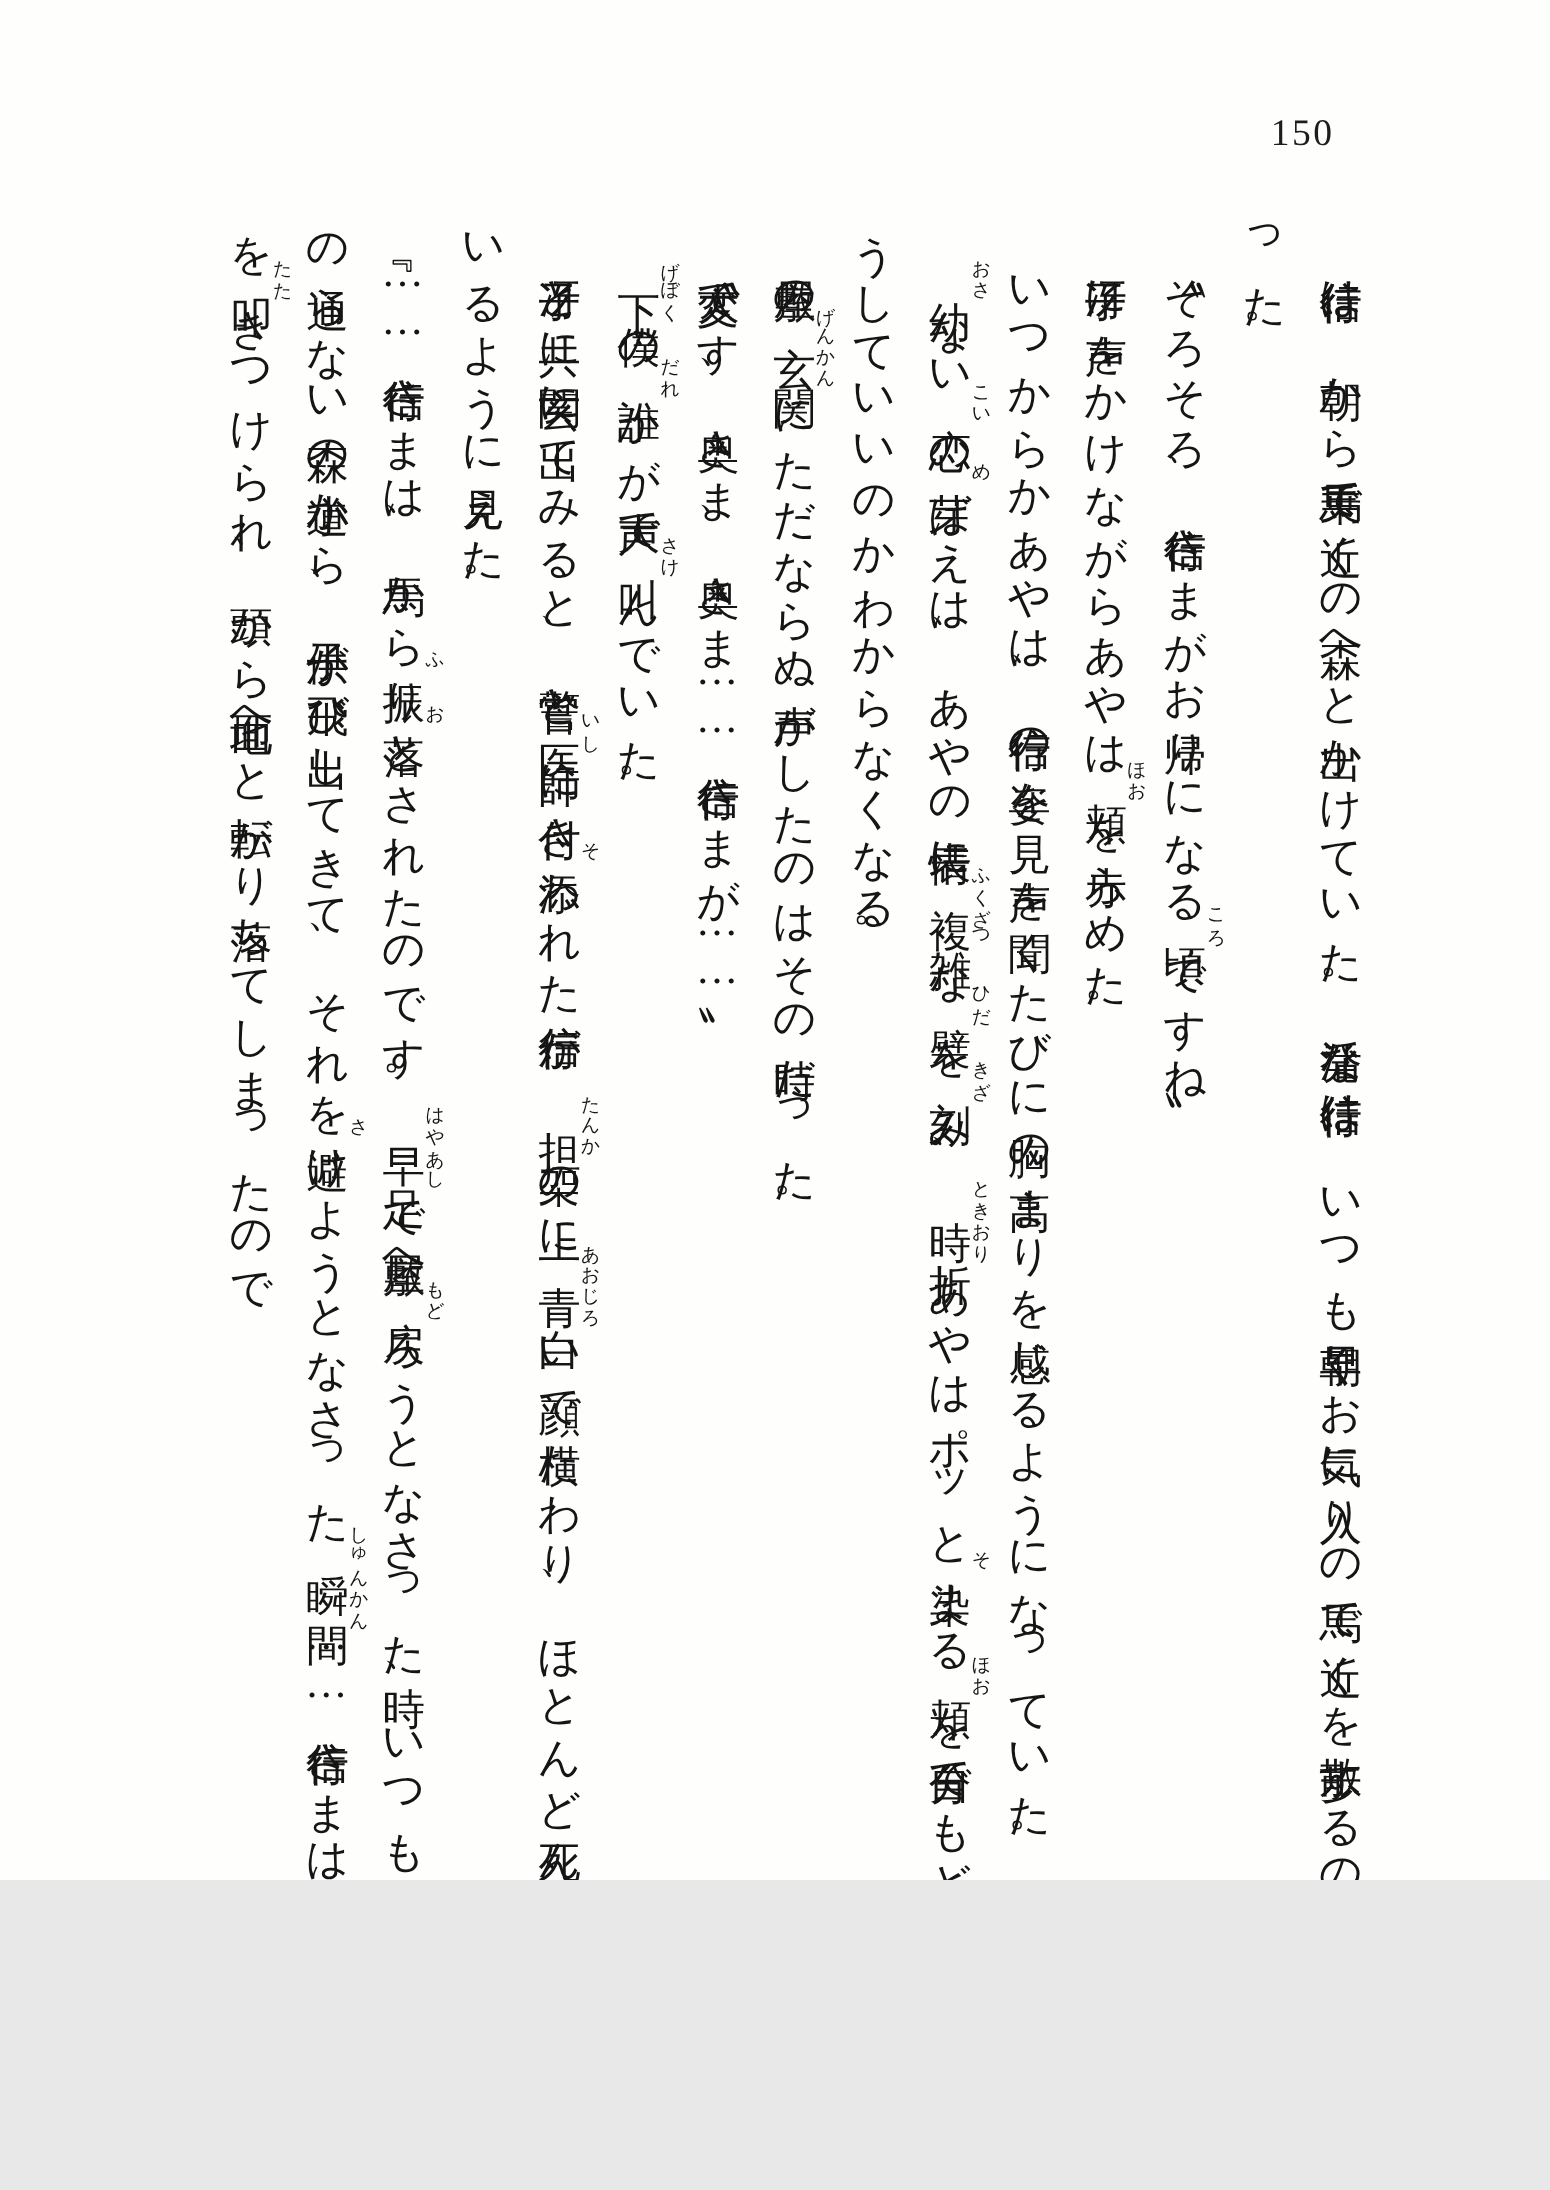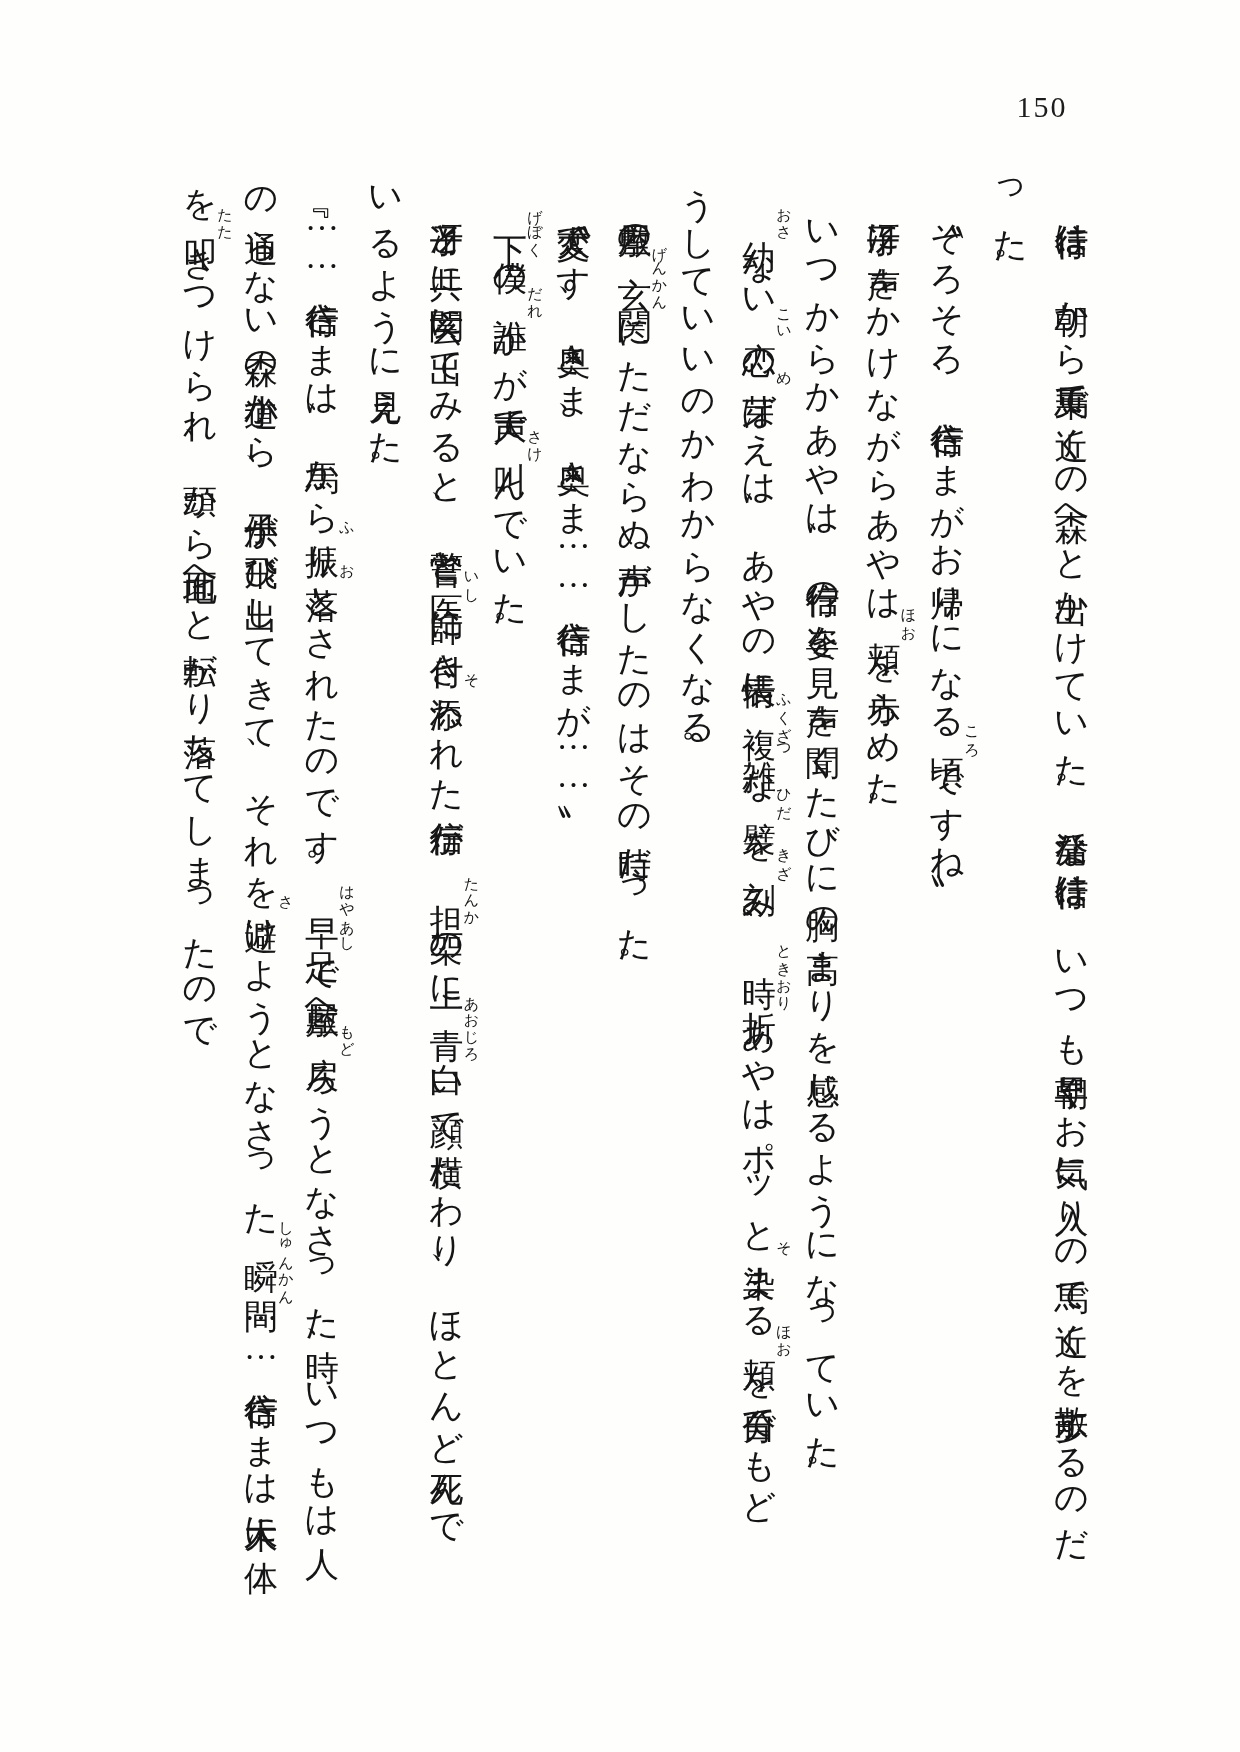--- a/index.html
+++ b/index.html
@@ -1,18 +1,18 @@
 <!DOCTYPE html>
 <html lang="ja"><head>
 <meta charset="utf-8">
 <style>
   html,body{margin:0;padding:0;background:#e8e8e8;}
   .page{
     position:relative;
-    width:1240px;height:1752px;
+    width:1240px;height:1504px;
     background:#fefefdff;
     background:#fefefd;
     overflow:hidden;
     font-family:"Liberation Serif","DejaVu Serif",serif;
     color:#151515;
   }
   .page-number{
     position:absolute;
     top:90px;left:1002px;width:80px;
     text-align:center;

